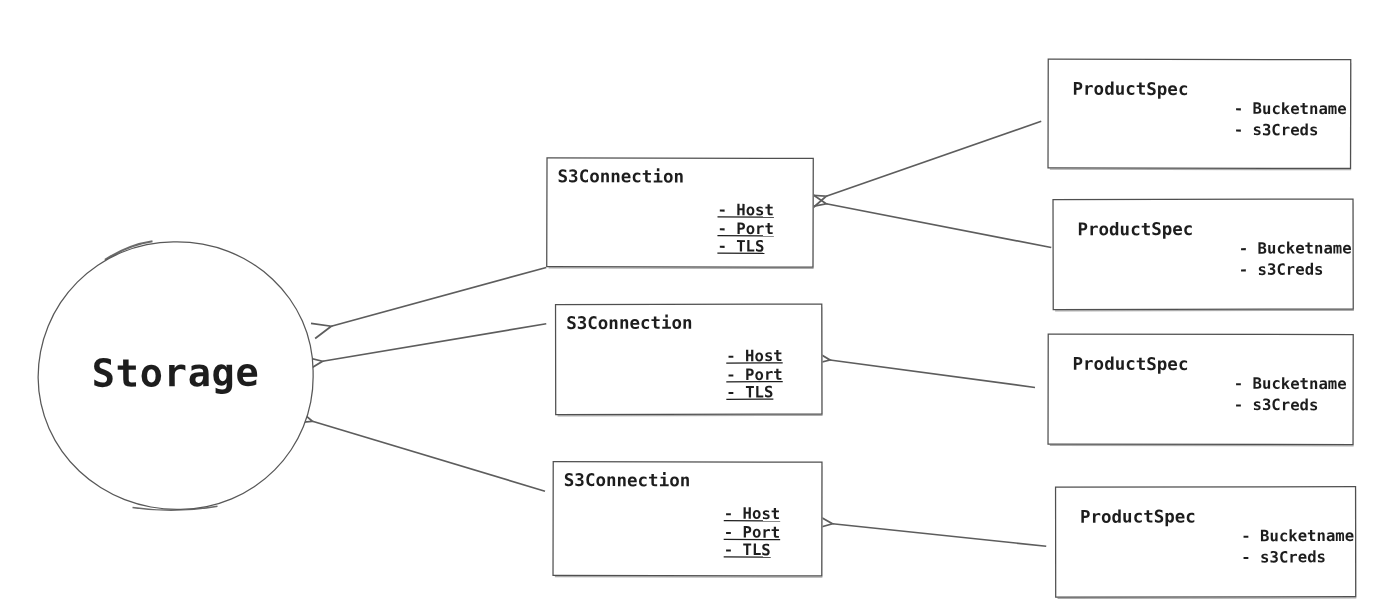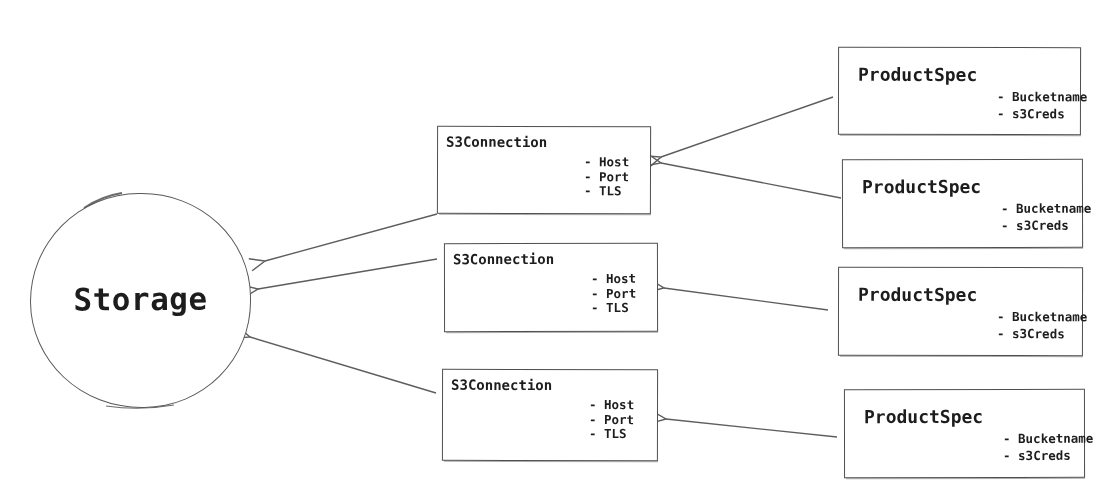--- a/index.html
+++ b/index.html
@@ -46,32 +46,32 @@
     letter-spacing: 0.5px;
     transform: translateY(-2px);
   }
   .box .title {
     position: absolute;
     font-weight: 600;
     white-space: nowrap;
   }
   .box ul.attrs {
     position: absolute;
-    margin: 12px;
+    margin: 2px;
     padding: 0;
     list-style: none;
     font-size: 12.5px;
     font-weight: 600;
     white-space: nowrap;
   }
   
   .s3 .title { left: 8px; top: 7px; font-size: 14px; }
-  .s3 ul.attrs { left: 134px; top: 16px; line-height: 14.6px; }
+  .s3 ul.attrs { left: 134px; top: 32px; line-height: 14.6px; text-decoration: underline; }
   
-  .ps .title { left: 19px; top: 16px; font-size: 18px; }
+  .ps .title { left: 19px; top: 16px; font-size: 14px; }
   .ps ul.attrs { left: 146px; top: 29px; line-height: 16.6px; }
 
   
   #storage { left: 30px; top: 193px; width: 221px; height: 215px; }
   #s3c1 { left: 437px; top: 126px; width: 214px; height: 88px; transform: rotate(0.15deg); }
   #s3c2 { left: 444px; top: 243px; width: 214px; height: 89px; transform: rotate(-0.1deg); }
   #s3c3 { left: 442px; top: 369px; width: 216px; height: 92px; transform: rotate(0.1deg); }
   #ps1  { left: 838px; top: 47px;  width: 243px; height: 88px; transform: rotate(0.12deg); }
   #ps2  { left: 842px; top: 159px; width: 241px; height: 89px; transform: rotate(-0.12deg); }
   #ps3  { left: 838px; top: 267px; width: 245px; height: 89px; transform: rotate(0.1deg); }

